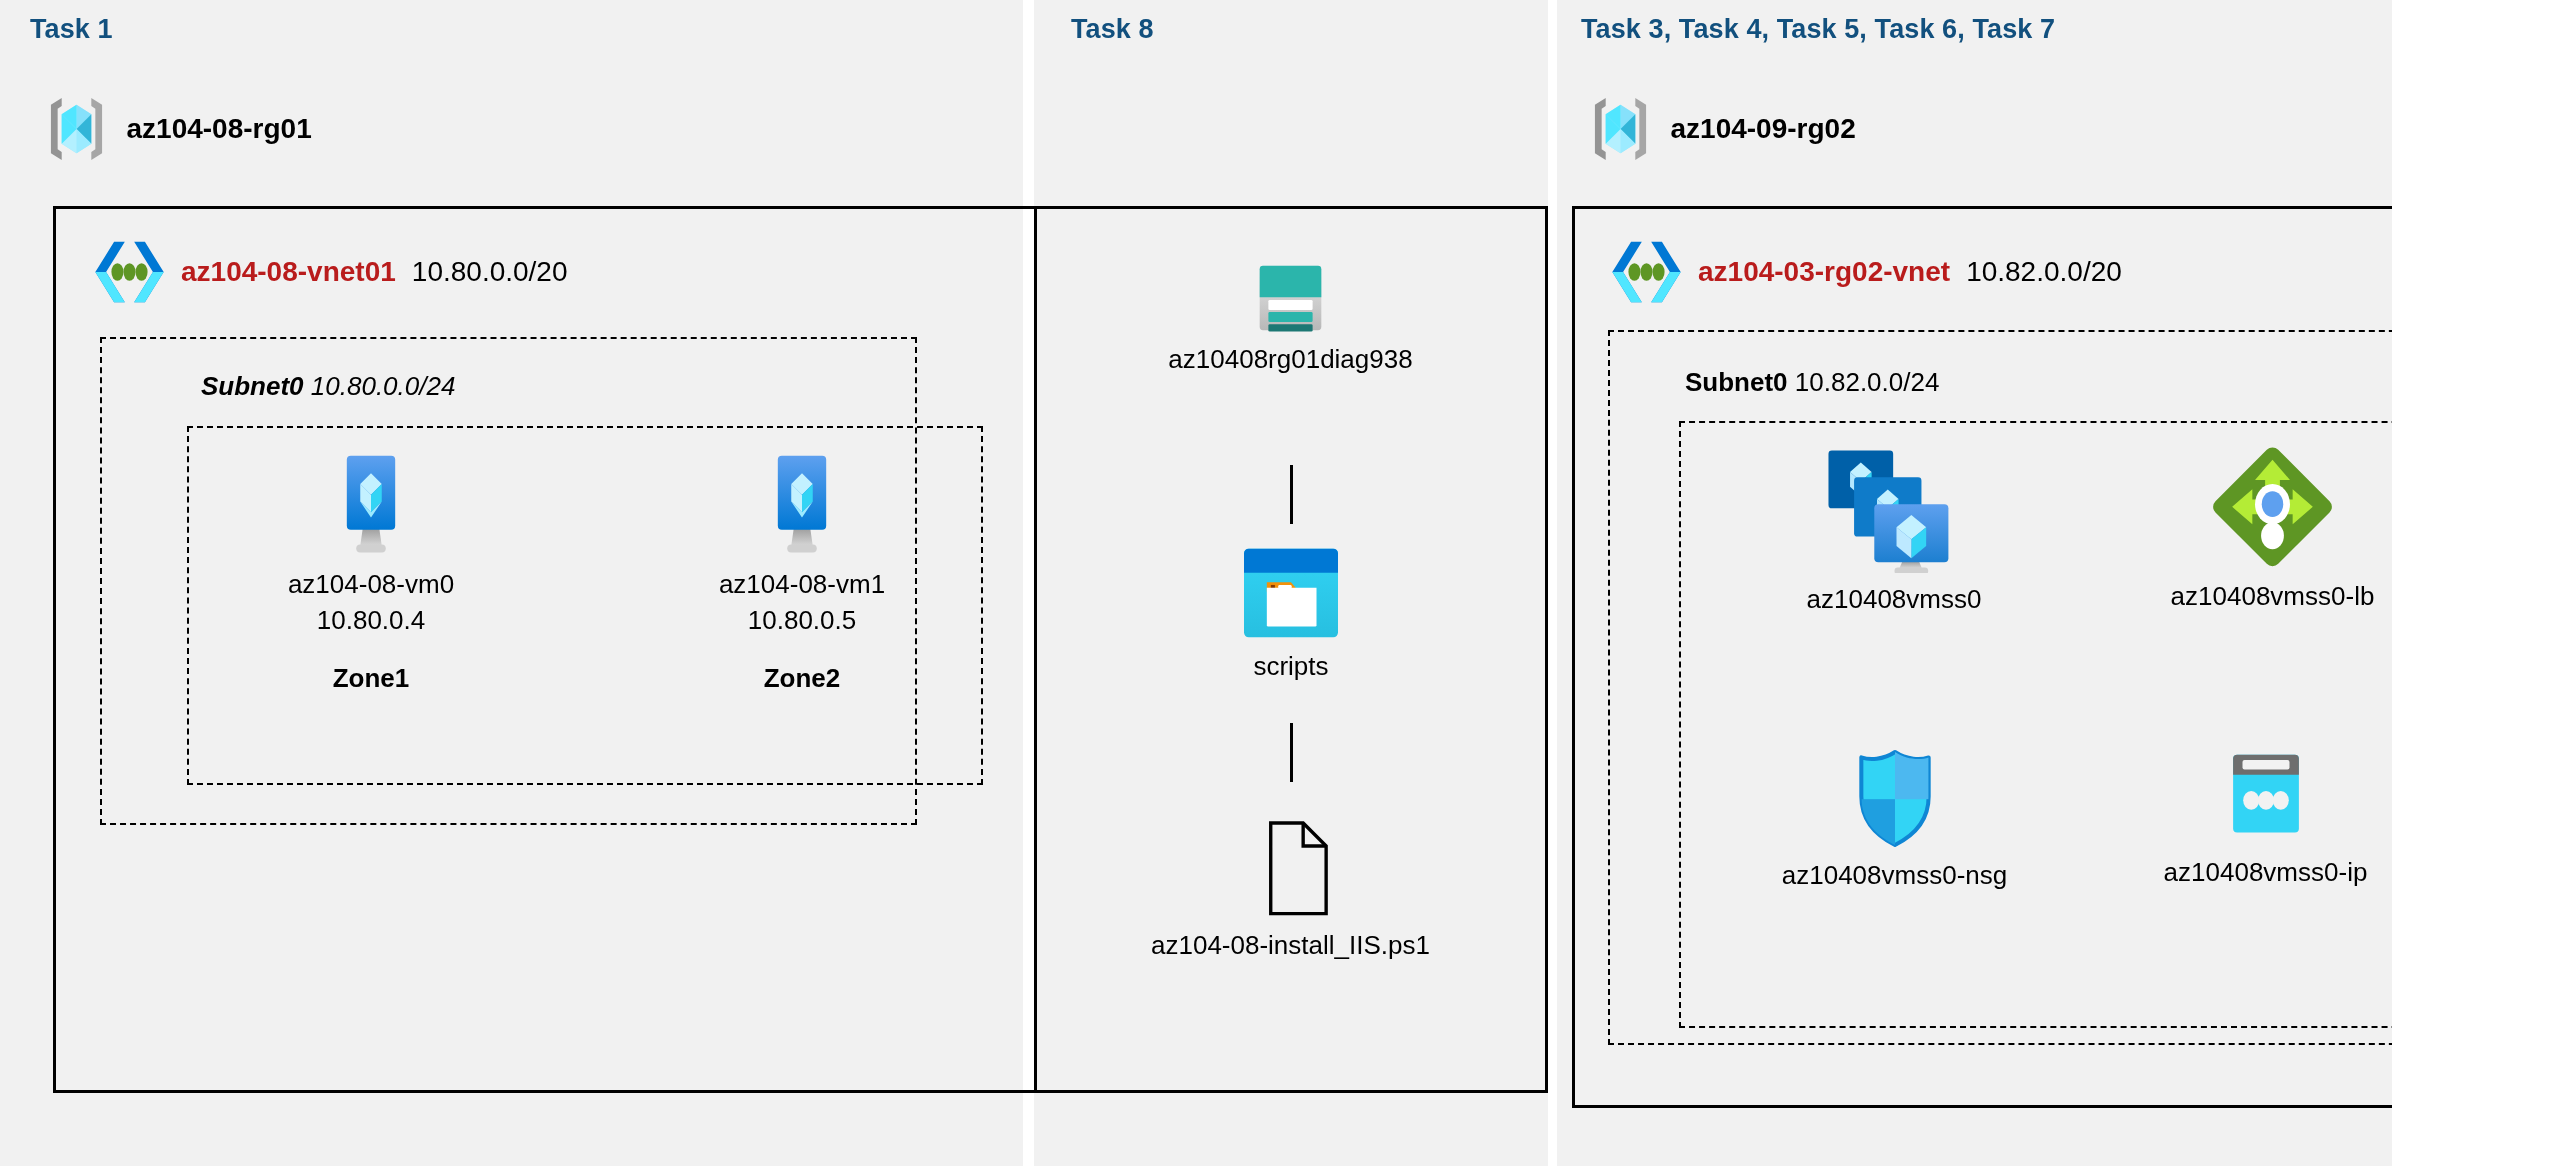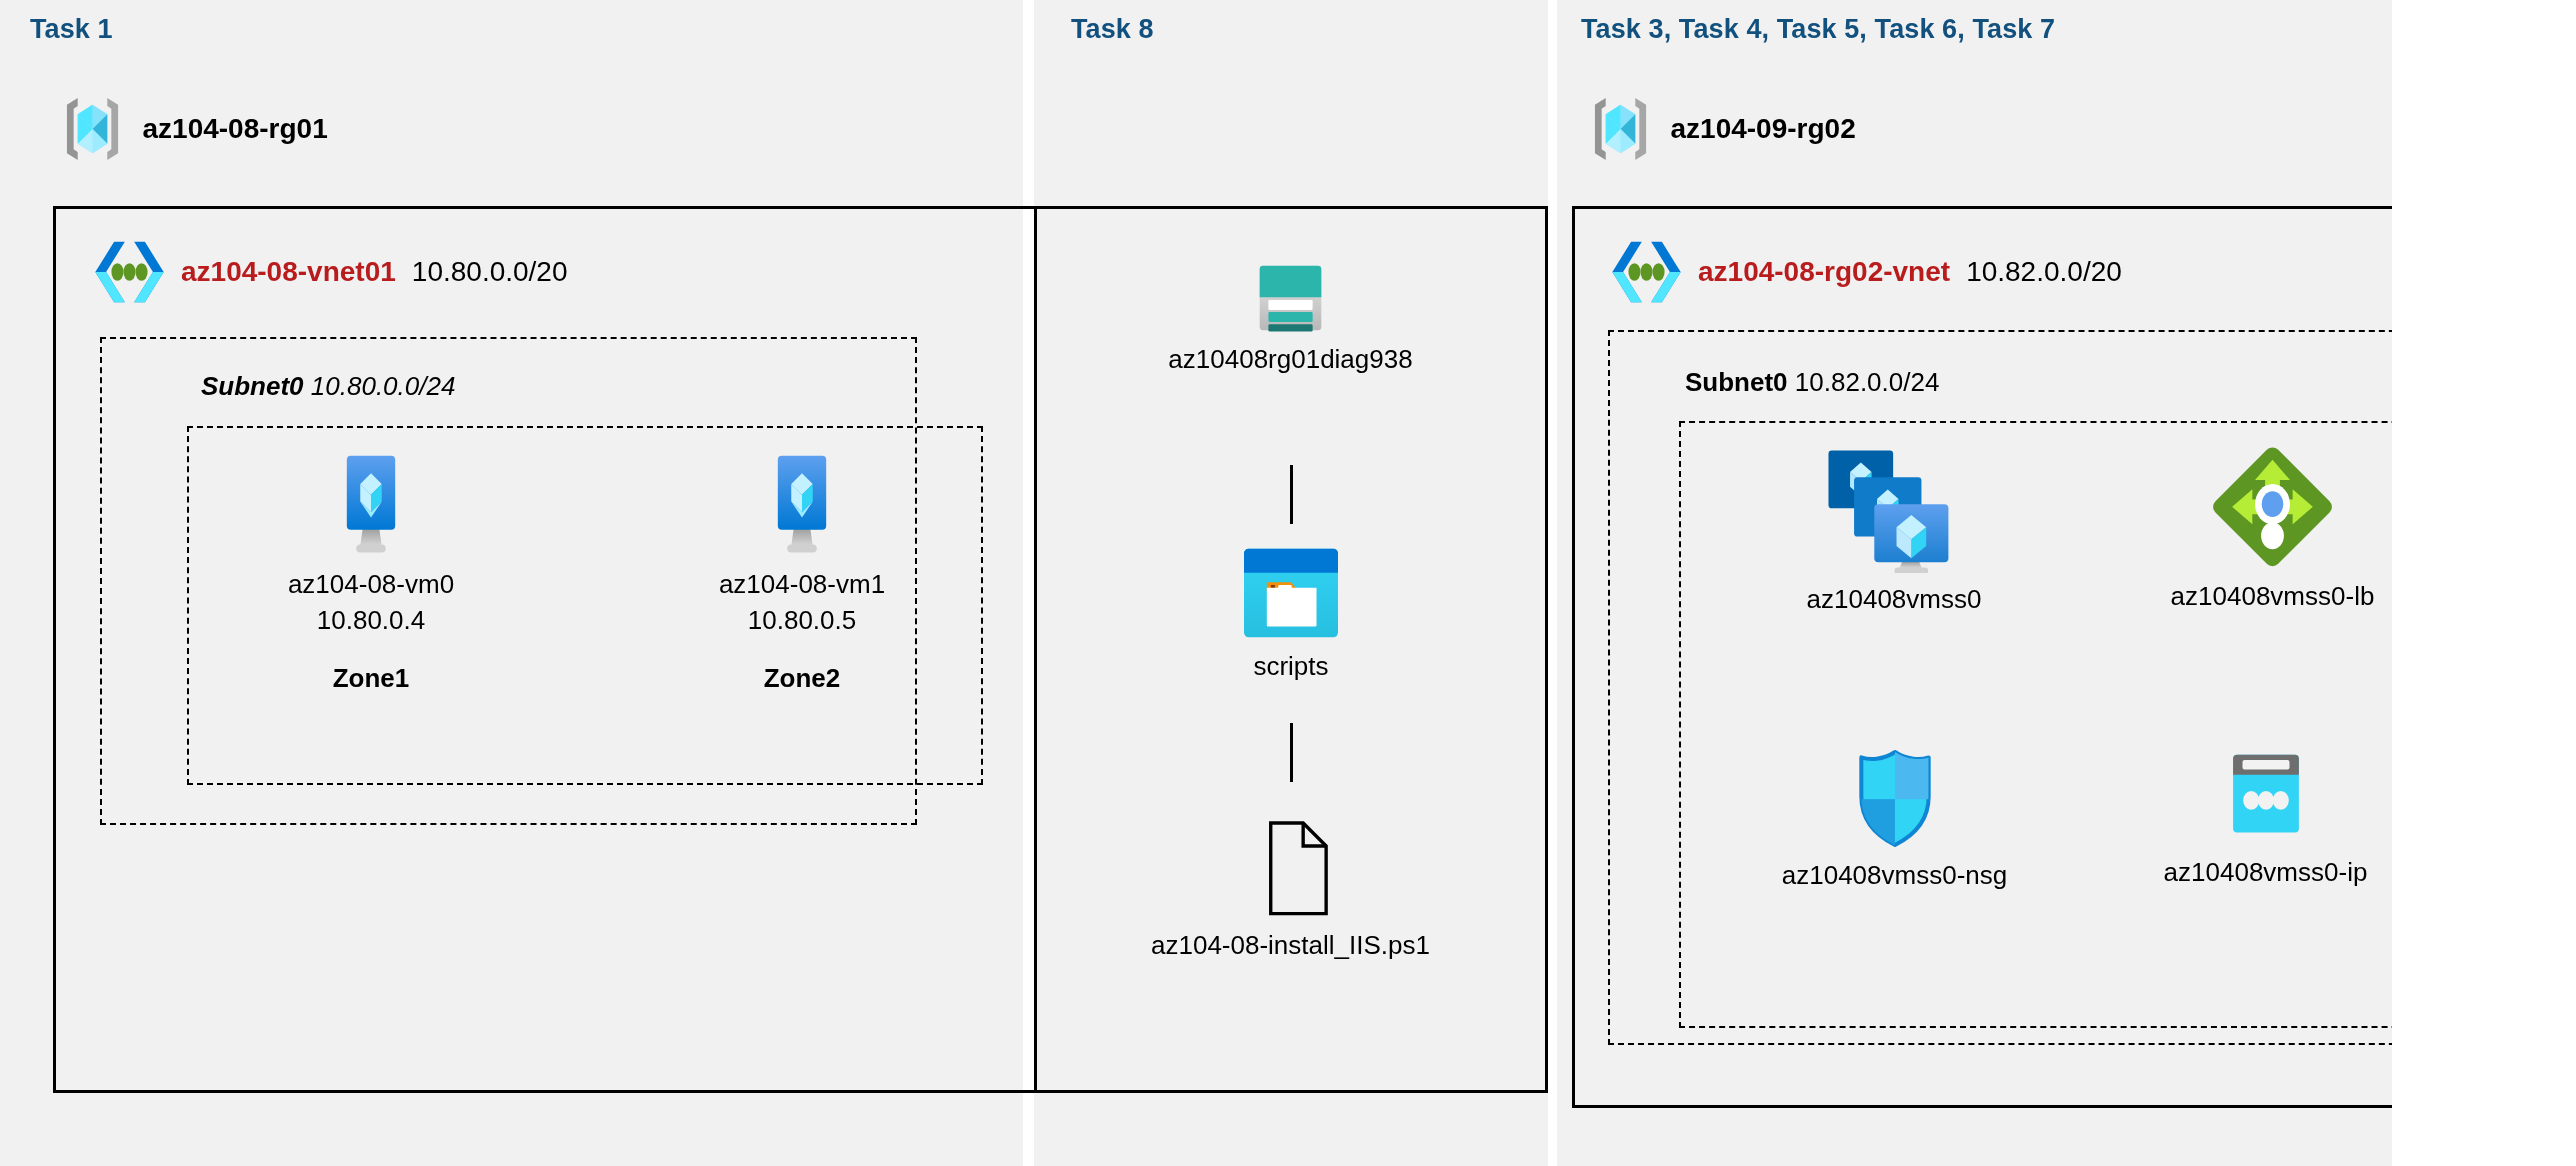--- a/index.html
+++ b/index.html
@@ -34,21 +34,21 @@
 </style>
 </head>
 <body>
 
 <div id="canvas">
 
   <div class="panel" style="left:0px;top:0px;width:1023px;height:1166px;"></div>
 
   <div class="task-title" style="left:30px;top:13.5px;">Task 1</div>
 
-  <div class="rg-row" style="left:60px;top:94px;align-items:center;">
+  <div class="rg-row" style="left:44px;top:94px;align-items:center;">
     <span>
       <svg width="65" height="70" viewBox="0 0 96 104">
         <path d="M26 6 L10 16 L10 88 L26 98 L26 86 L20 82 L20 22 L26 18 Z" fill="#949494"></path>
         <path d="M70 6 L86 16 L86 88 L70 98 L70 86 L76 82 L76 22 L70 18 Z" fill="#a6a6a6"></path>
         <path d="M48 16 L70 30 L70 74 L48 88 L26 74 L26 30 Z" fill="#9cebff"></path>
         <path d="M48 16 L70 30 L48 52 Z" fill="#86e1fb"></path>
         <path d="M48 52 L70 30 L70 74 Z" fill="#32b5d8"></path>
         <path d="M48 52 L70 74 L48 88 Z" fill="#9cebff"></path>
         <path d="M48 52 L26 74 L48 88 Z" fill="#b3f0ff"></path>
         <path d="M48 52 L26 30 L26 74 Z" fill="#50e6ff"></path>
@@ -226,21 +226,21 @@
       <svg width="71" height="66" viewBox="0 0 106 98">
         <path d="M30 4 L46 4 L18 49 L46 94 L30 94 L2 49 Z" fill="#0078d4"></path>
         <path d="M18 49 L46 94 L30 94 L2 49 Z" fill="#50e6ff"></path>
         <path d="M76 4 L60 4 L88 49 L60 94 L76 94 L104 49 Z" fill="#0078d4"></path>
         <path d="M88 49 L60 94 L76 94 L104 49 Z" fill="#50e6ff"></path>
         <ellipse cx="35" cy="49" rx="9" ry="13" fill="#5e9624"></ellipse>
         <ellipse cx="53" cy="49" rx="9" ry="13" fill="#5e9624"></ellipse>
         <ellipse cx="71" cy="49" rx="9" ry="13" fill="#5e9624"></ellipse>
       </svg>
     </span>
-    <span class="vnet-name">az104-08-rg02-vnet</span>
+    <span class="vnet-name">az104-03-rg02-vnet</span>
     <span class="vnet-cidr">10.82.0.0/20</span>
   </div>
 
   <div class="dash-box" style="left:1608px;top:330px;width:917px;height:715px;"></div>
 
   <div class="subnet-label" style="left:1685px;top:367px;">
     <b>Subnet0</b>
     <span> 10.82.0.0/24</span>
   </div>
 

